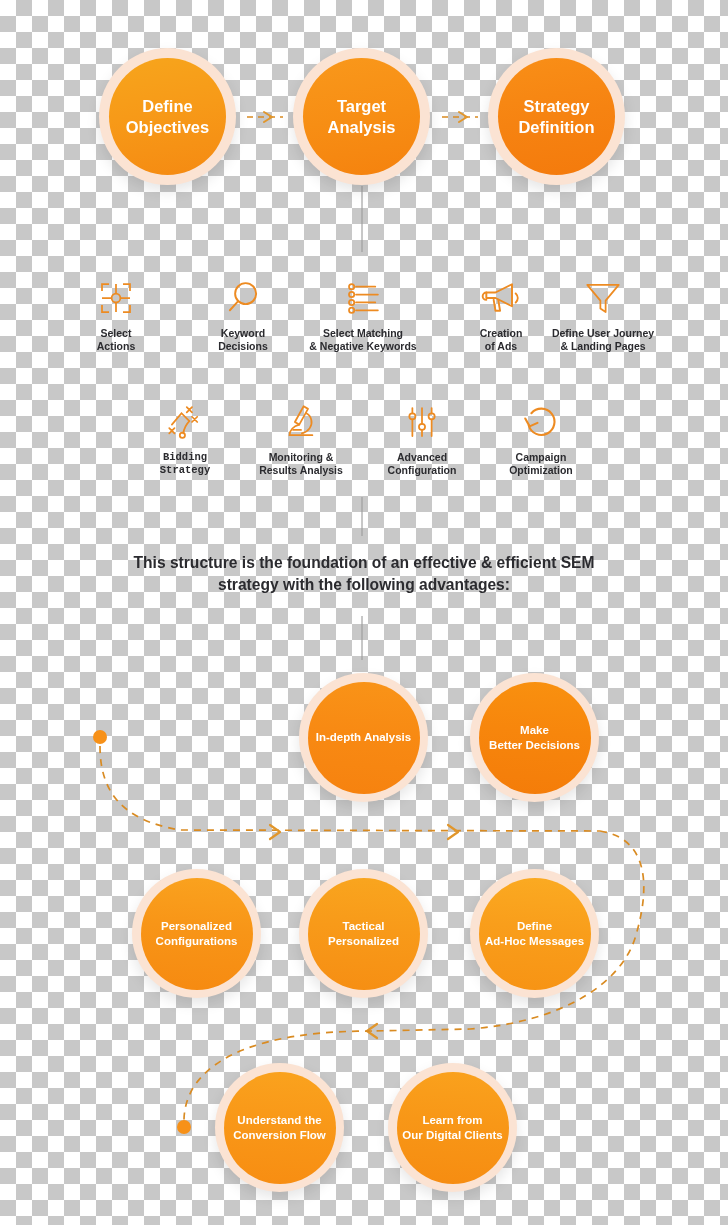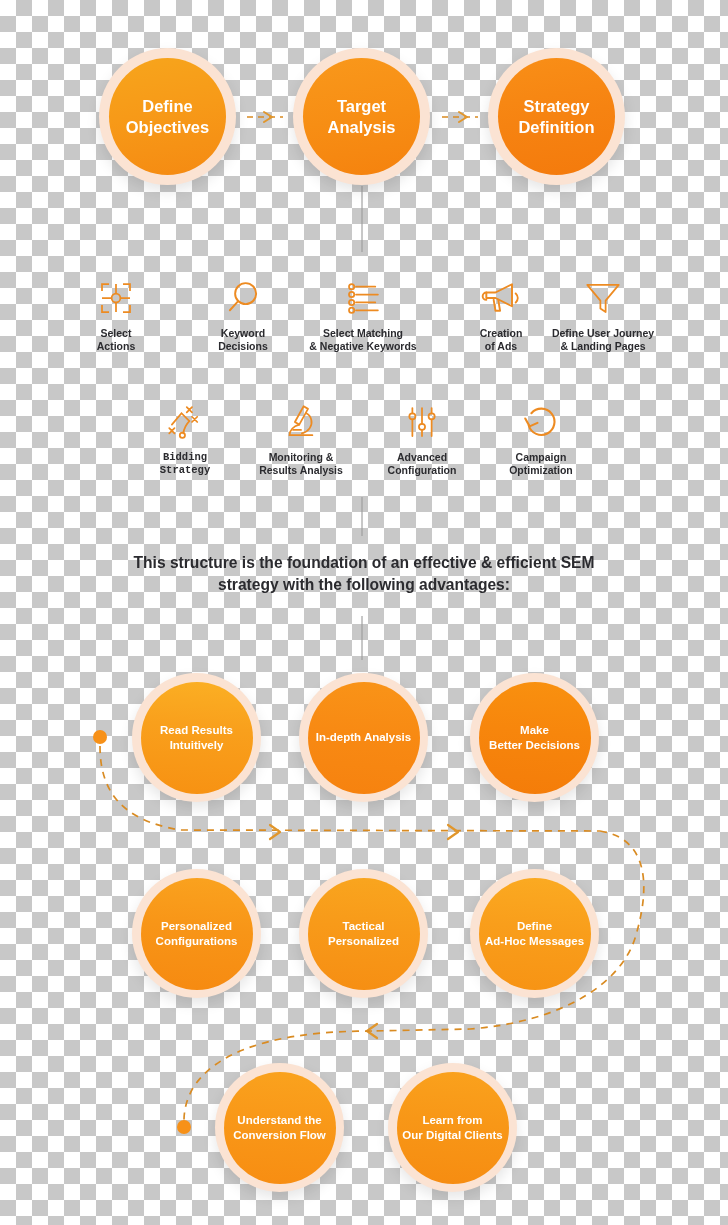--- a/index.html
+++ b/index.html
@@ -238,24 +238,20 @@
         <polyline points="6,20 11,29 20,25" fill="none"></polyline>
       </svg>
     </span>
     <span class="cap" style="white-space: pre-line;">Campaign
 Optimization</span>
   </div>
 
   <div id="headline" style="white-space: pre-line;">This structure is the foundation of an effective &amp; efficient SEM
 strategy with the following advantages:</div>
 
-  <div class="pcircle adv-c g1 abs" style="left:132px;top:673px;">
-    <div class="inner" style="white-space: pre-line;">Read Results
-Intuitively</div>
-  </div>
   <div class="pcircle adv-c g2 abs" style="left:299px;top:673px;">
     <div class="inner" style="white-space: pre-line;">In-depth Analysis</div>
   </div>
   <div class="pcircle adv-c g3 abs" style="left:470px;top:673px;">
     <div class="inner" style="white-space: pre-line;">Make
 Better Decisions</div>
   </div>
 
   <div class="pcircle adv-c g4 abs" style="left:132px;top:869px;">
     <div class="inner" style="white-space: pre-line;">Personalized

